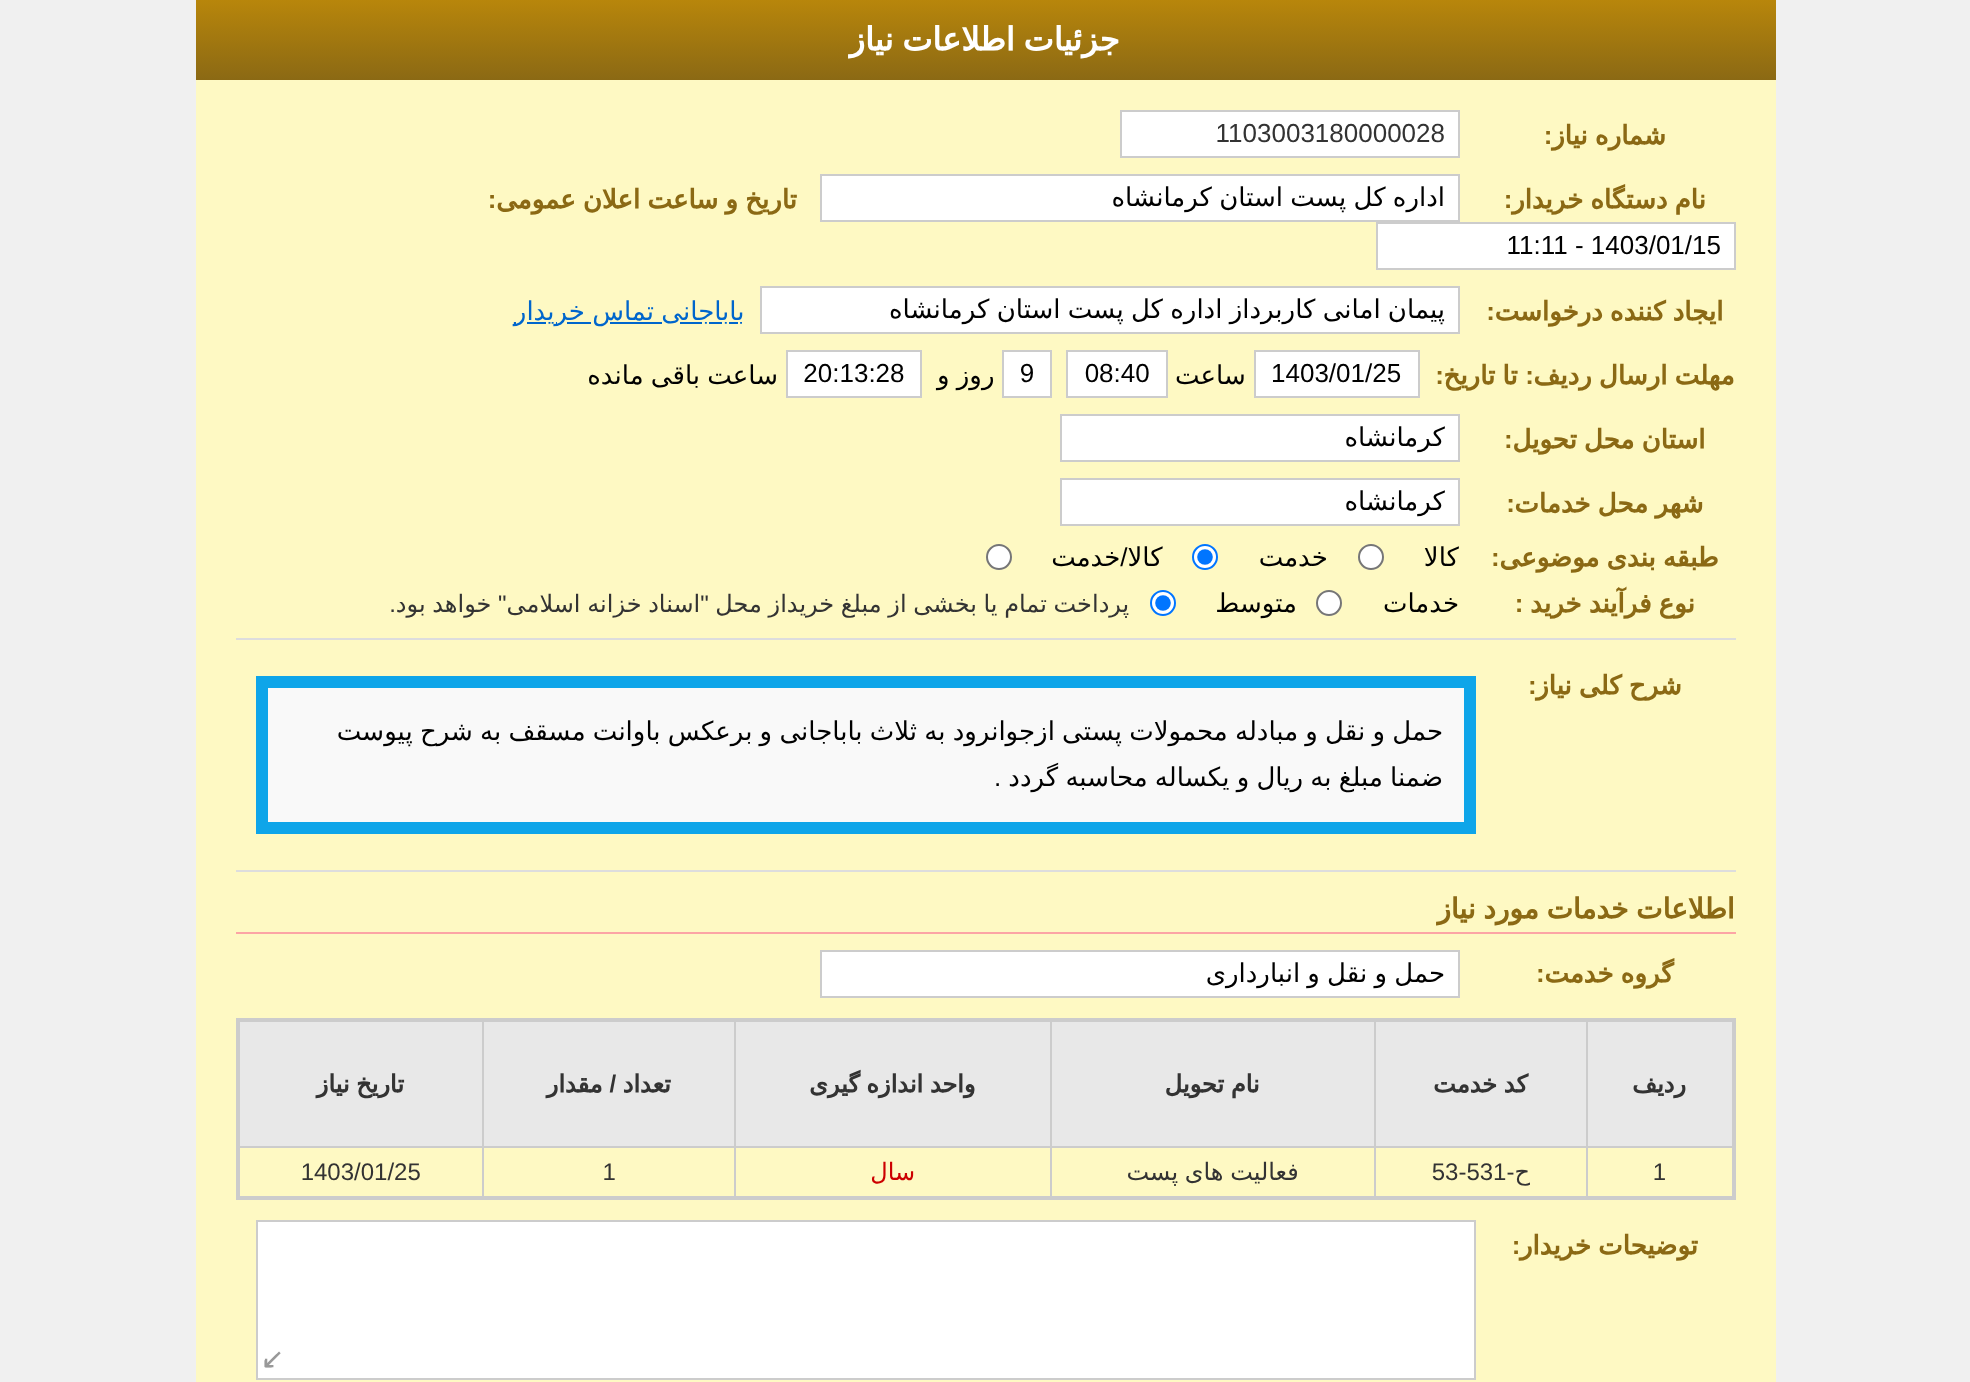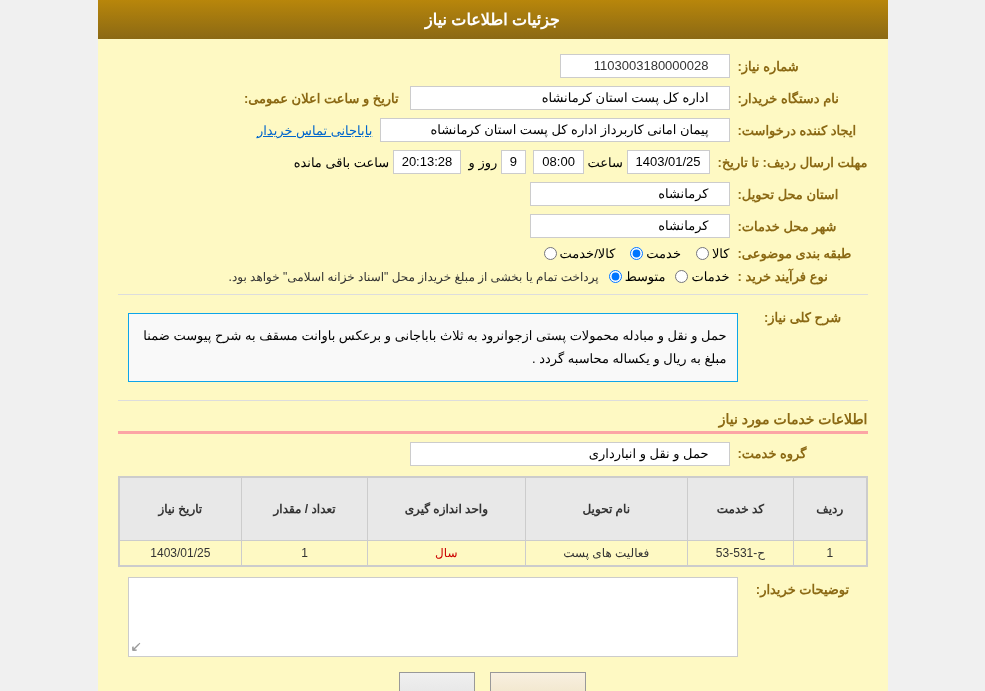--- a/index.html
+++ b/index.html
@@ -31,26 +31,26 @@
       align-items: center;
       margin-bottom: 8px;
       flex-wrap: wrap;
     }
     .label {
       color: #8b6914;
       font-weight: bold;
       white-space: nowrap;
       margin-left: 8px;
       min-width: 130px;
-      text-align: left;
+      text-align: center;
     }
     .value-box {
       border: 1px solid #ccc;
       background: #fff;
-      padding: 3px 20px;
+      padding: 3px 6px;
       min-width: 200px;
       height: 24px;
       display: inline-block;
       text-align: right;
     }
     .value-box-wide {
       min-width: 320px;
     }
     .value-box-num {
       min-width: 170px;
@@ -68,56 +68,56 @@
       text-decoration: underline;
     }
     .radio-group {
       display: flex;
       align-items: center;
       gap: 15px;
     }
     .radio-item {
       display: flex;
       align-items: center;
-      gap: 3px;
+      gap: 20px;
     }
     .radio-item input[type="radio"] {
       margin: 0;
     }
     .procurement-row {
       display: flex;
       align-items: center;
       gap: 10px;
     }
     .procurement-note {
       color: #333;
       font-size: 12px;
     }
     .divider {
       border: none;
       border-top: 1px solid #ddd;
       margin: 10px 0;
     }
     .description-box {
-      border: 1px solid #0ea5e9;
+      border: 6px solid #0ea5e9;
       background: #f9f9f9;
       padding: 10px;
       margin: 8px 0 8px 10px;
       min-height: 60px;
       text-align: right;
       line-height: 1.8;
       font-size: 13px;
       flex: 1;
     }
     .section-title {
       color: #8b6914;
       font-weight: bold;
       font-size: 14px;
       margin: 10px 0 8px 0;
-      border-bottom: 3px solid #fca5a5;
+      border-bottom: 1px solid #fca5a5;
       padding-bottom: 4px;
     }
     .service-group-row {
       display: flex;
       align-items: center;
       margin-bottom: 8px;
     }
     .table-container {
       margin: 10px 0;
       border: 1px solid #ccc;
@@ -209,36 +209,37 @@
     <div class="form-row">
       <span class="label">شماره نیاز:</span>
       <span class="value-box value-box-num">1103003180000028</span>
     </div>
 
     <div class="form-row">
       <span class="label">نام دستگاه خریدار:</span>
       <span class="value-box value-box-wide">اداره کل پست استان کرمانشاه</span>
       &nbsp;&nbsp;&nbsp;
       <span class="label" style="min-width:auto;">تاریخ و ساعت اعلان عمومی:</span>
+      <span class="value-box" style="min-width:180px;">1403/01/15 - 11:11</span>
     </div>
 
     <div class="form-row">
       <span class="label">ایجاد کننده درخواست:</span>
       <span class="value-box value-box-wide" style="min-width:350px;">پیمان امانی کاربرداز اداره کل پست استان کرمانشاه</span>
       &nbsp;&nbsp;
       <span class="link-text">باباجانی تماس خریدار</span>
     </div>
 
     <div class="form-row">
       <span class="label">مهلت ارسال ردیف: تا تاریخ:</span>
       <span class="date-box">1403/01/25</span>
       &nbsp;
       <span>ساعت</span>
       &nbsp;
-      <span class="date-box">08:00</span>
+      <span class="date-box">08:40</span>
       &nbsp;&nbsp;
       <span class="date-box">9</span>
       &nbsp;
       <span>روز و</span>
       &nbsp;&nbsp;
       <span class="date-box">20:13:28</span>
       &nbsp;
       <span>ساعت باقی مانده</span>
     </div>
 

